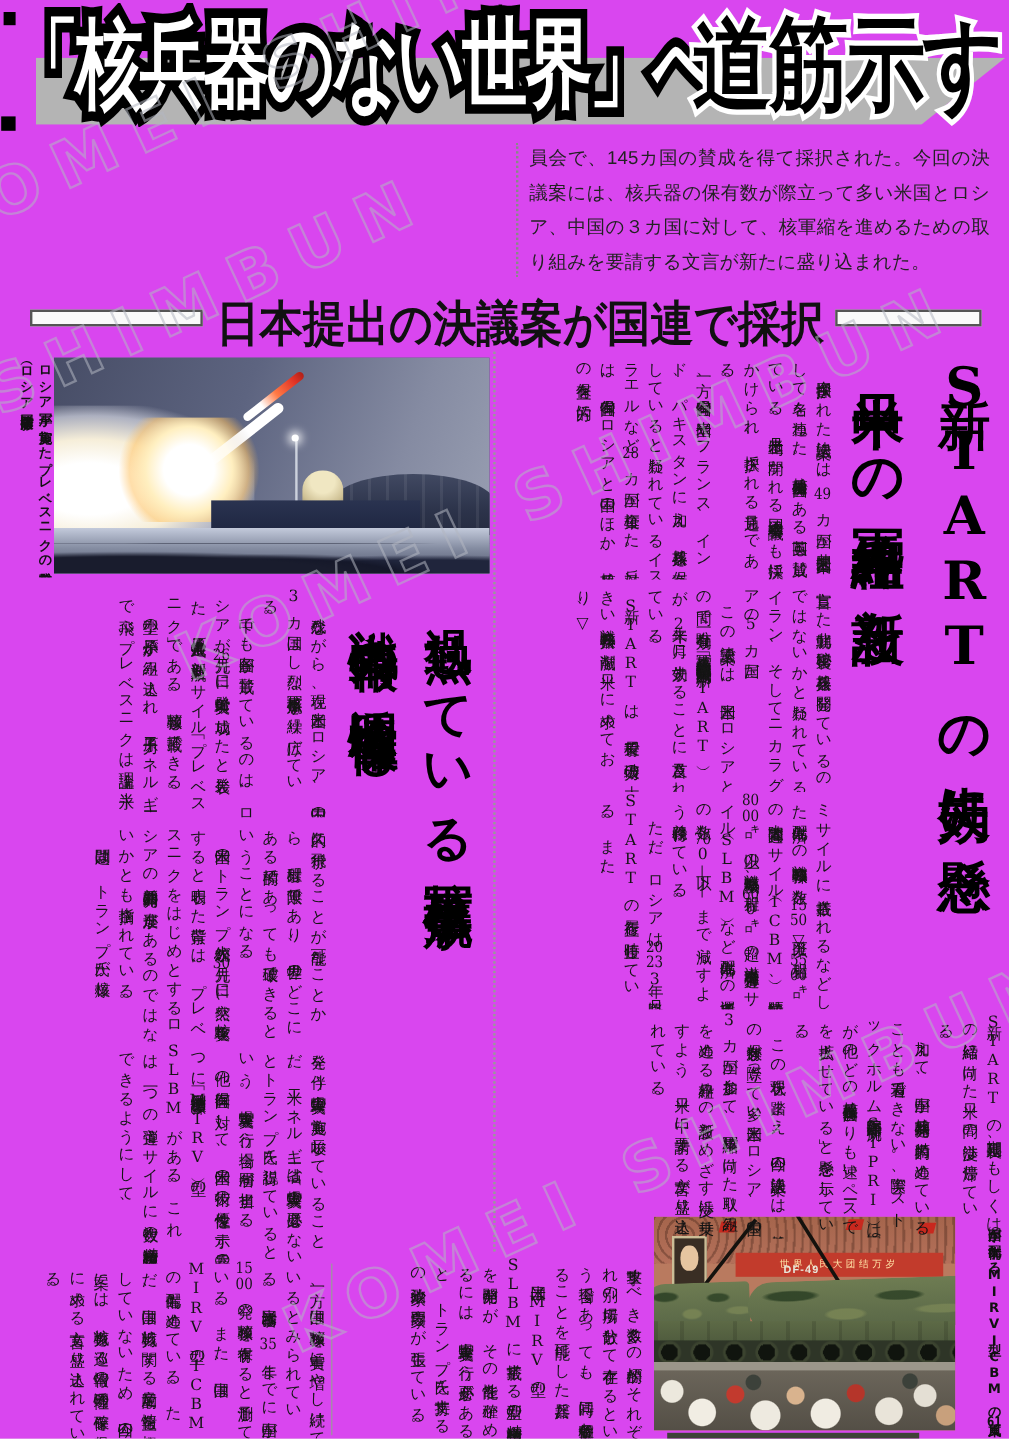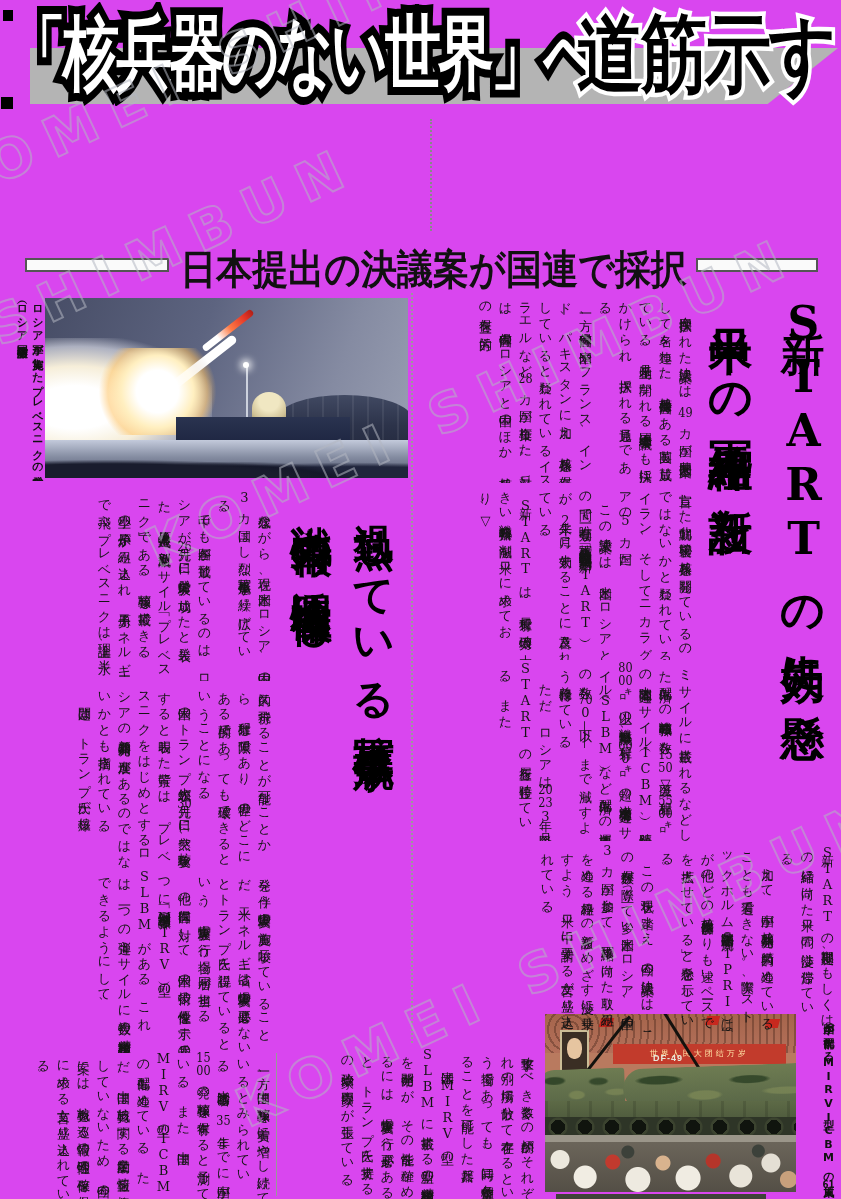--- a/index.html
+++ b/index.html
@@ -145,20 +145,21 @@
 
 <div id="page">
 
   <div class="sq" style="left:3px;top:10px;width:10px;height:11px;"></div>
   <div class="sq" style="left:1px;top:97px;width:12px;height:12px;"></div>
   <div id="band"></div>
   <div id="h-boxed">「核兵器のない世界」へ</div>
   <div id="h-plain">道筋示す</div>
 
   <div id="lead-div"></div>
+  <div id="lead2" class="lead">員会で、145カ国の賛成を得て採択された。今回の決議案には、核兵器の保有数が際立って多い米国とロシア、中国の３カ国に対して、核軍縮を進めるための取り組みを要請する文言が新たに盛り込まれた。</div>
 
   <div id="bar-l" class="subbar"></div>
   <div id="subh">日本提出の決議案が国連で採択</div>
   <div id="bar-r" class="subbar"></div>
 
   <div id="pt" class="abs">
     <div class="sky"></div>
     <div class="plume"></div>
     <div class="flare"></div>
     <div class="trail"></div>

